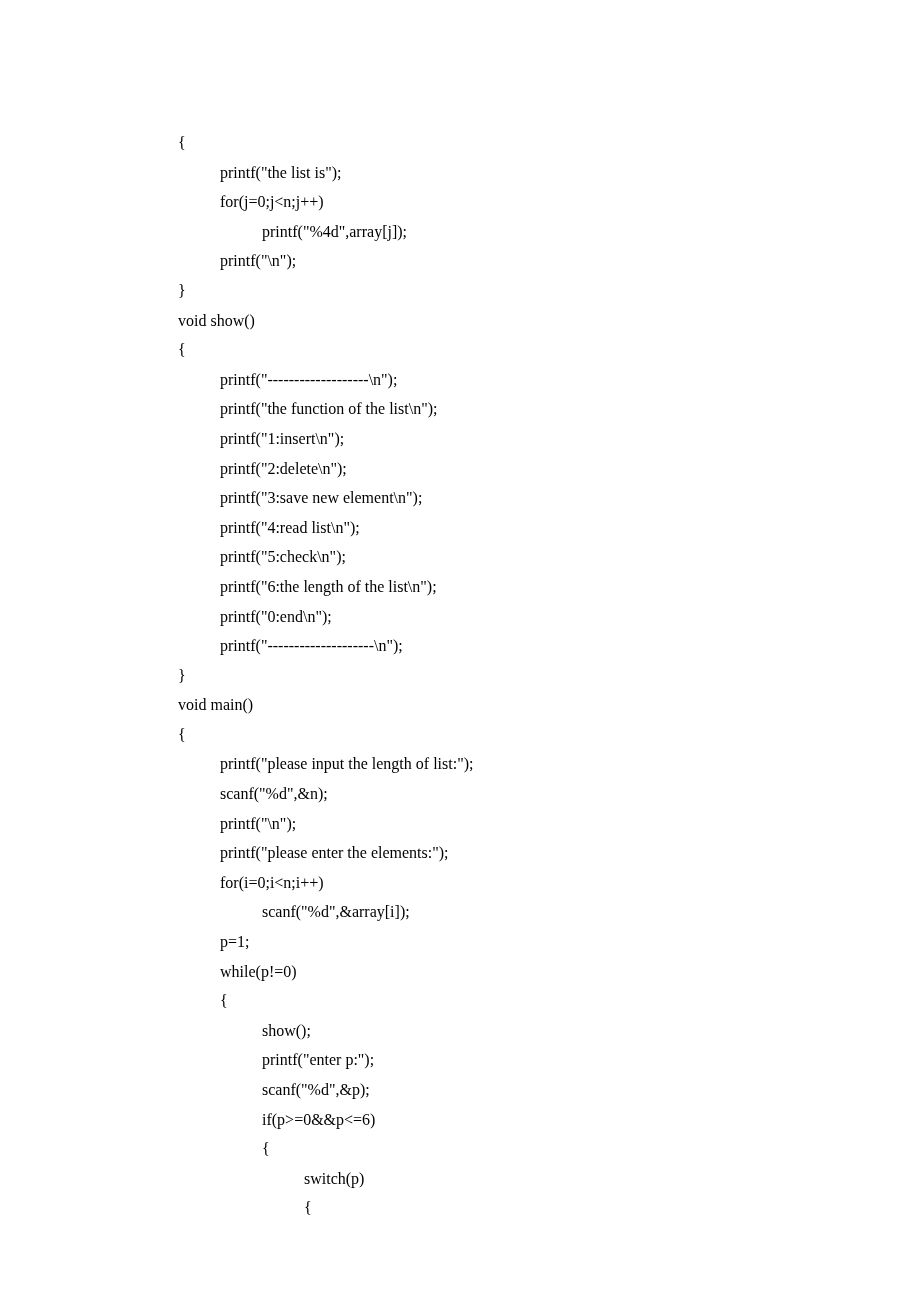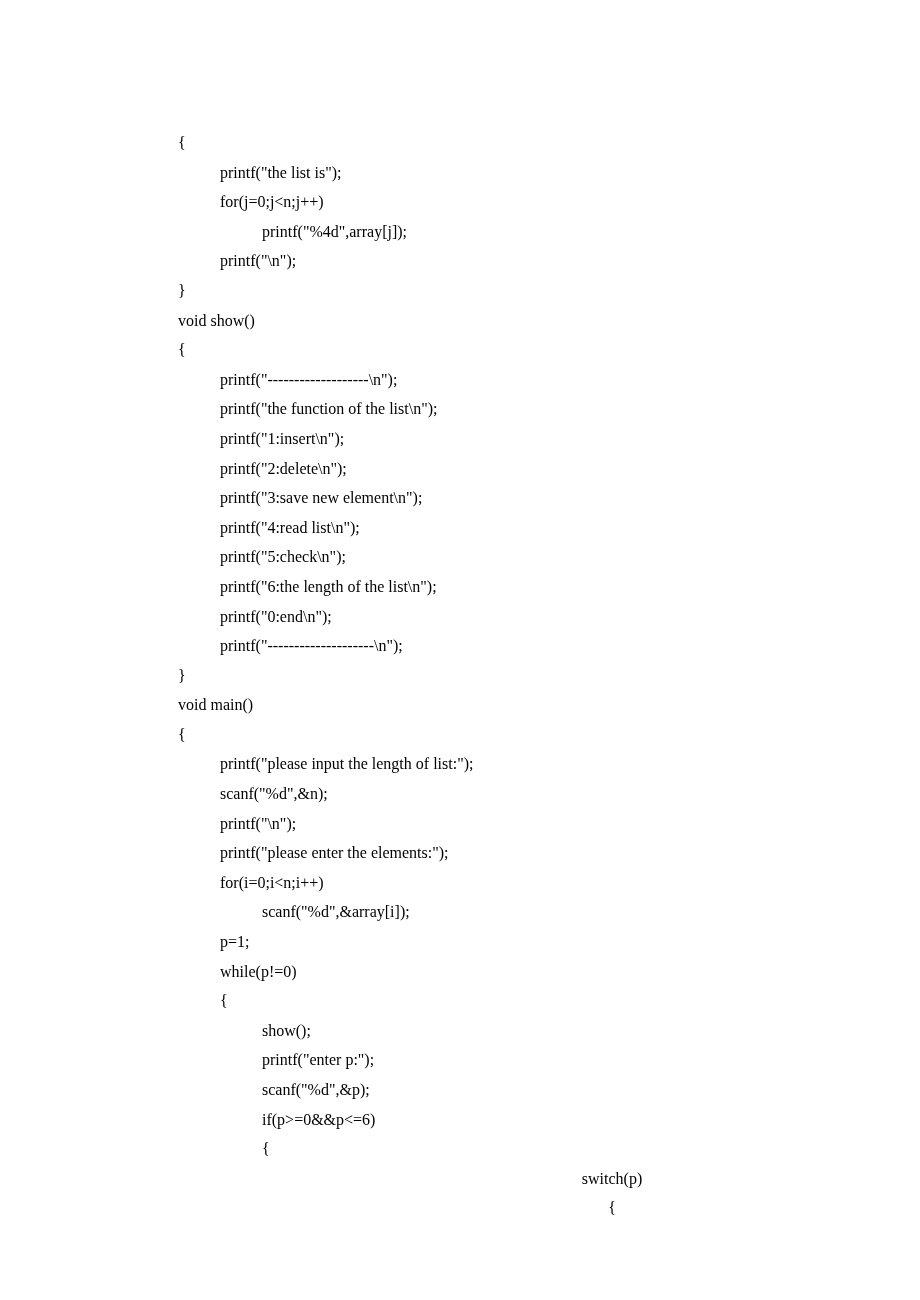--- a/index.html
+++ b/index.html
@@ -14,18 +14,18 @@
     padding-top: 128px;
     padding-left: 178px;
   }
   .code-block {
     white-space: pre;
   }
   .line { display: block; }
   .i0 { padding-left: 0; }
   .i1 { padding-left: 42px; }
   .i2 { padding-left: 84px; }
-  .i3 { padding-left: 126px; text-align: center; }
+  .i3 { padding-left: 126px; }
 </style>
 </head>
 <body>
 
 <div class="code-block" id="code-container"><span class="line i0">{</span><span class="line i1">printf("the list is");</span><span class="line i1">for(j=0;j&lt;n;j++)</span><span class="line i2">printf("%4d",array[j]);</span><span class="line i1">printf("\n");</span><span class="line i0">}</span><span class="line i0">void show()</span><span class="line i0">{</span><span class="line i1">printf("-------------------\n");</span><span class="line i1">printf("the function of the list\n");</span><span class="line i1">printf("1:insert\n");</span><span class="line i1">printf("2:delete\n");</span><span class="line i1">printf("3:save new element\n");</span><span class="line i1">printf("4:read list\n");</span><span class="line i1">printf("5:check\n");</span><span class="line i1">printf("6:the length of the list\n");</span><span class="line i1">printf("0:end\n");</span><span class="line i1">printf("--------------------\n");</span><span class="line i0">}</span><span class="line i0">void main()</span><span class="line i0">{</span><span class="line i1">printf("please input the length of list:");</span><span class="line i1">scanf("%d",&amp;n);</span><span class="line i1">printf("\n");</span><span class="line i1">printf("please enter the elements:");</span><span class="line i1">for(i=0;i&lt;n;i++)</span><span class="line i2">scanf("%d",&amp;array[i]);</span><span class="line i1">p=1;</span><span class="line i1">while(p!=0)</span><span class="line i1">{</span><span class="line i2">show();</span><span class="line i2">printf("enter p:");</span><span class="line i2">scanf("%d",&amp;p);</span><span class="line i2">if(p&gt;=0&amp;&amp;p&lt;=6)</span><span class="line i2">{</span><span class="line i3">switch(p)</span><span class="line i3">{</span></div>
 
 </body></html>

